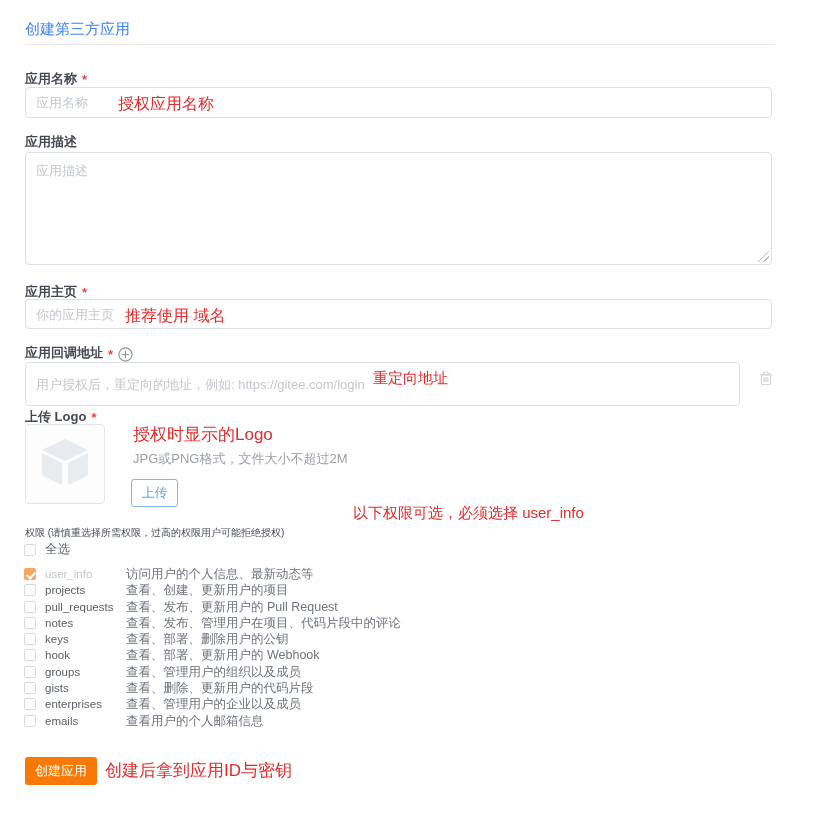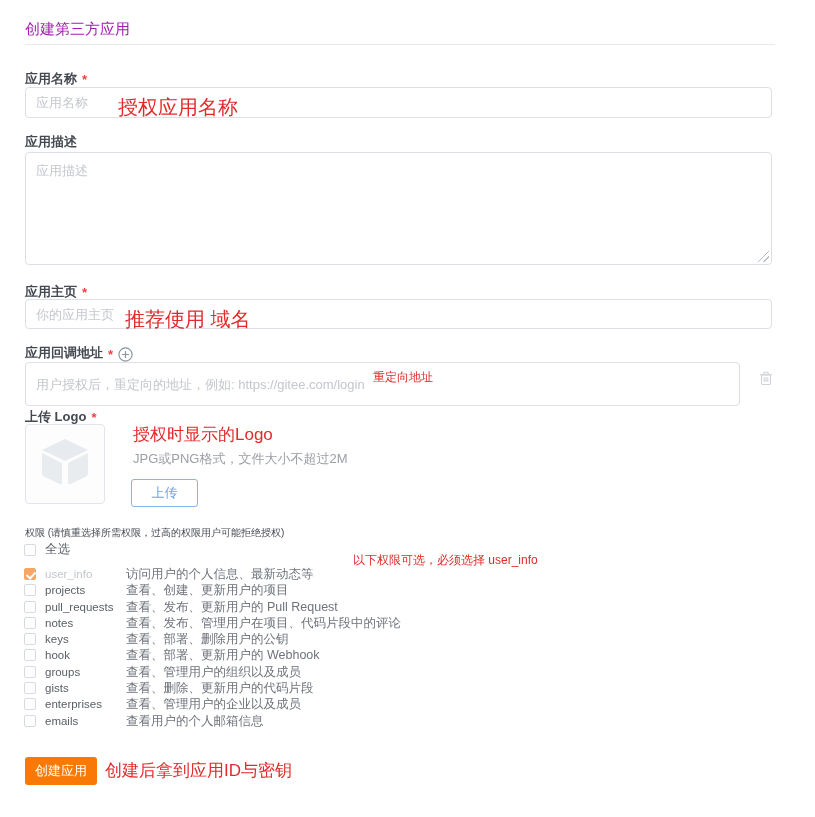--- a/index.html
+++ b/index.html
@@ -6,21 +6,21 @@
   html, body { background: #ffffff; }
   body {
     width: 815px; height: 817px;
     font-family: "Liberation Sans", sans-serif;
     color: #454a52;
     position: relative;
     overflow: hidden;
   }
   .abs { position: absolute; }
 
-  .page-title { left: 25px; top: 20px; font-size: 15px; font-weight: 400; color: #a21caf; }
+  .page-title { left: 25px; top: 20px; font-size: 15px; font-weight: 400; color: #3b82f6; }
   .title-divider { left: 25px; top: 44px; width: 750px; height: 1px; background: #e9e9e9; }
 
   .field-label { font-size: 13px; font-weight: 600; color: #454a52; display: flex; align-items: center; gap: 5px; }
   .req { color: #f13f3f; font-weight: 600; font-size: 13px; }
 
   .text-input {
     position: absolute; left: 25px; height: 31px; width: 747px;
     border: 1px solid #dcdfe6; border-radius: 4px;
     padding: 0 10px; font-size: 13px; color: #333;
     font-family: "Liberation Sans", sans-serif;
@@ -36,34 +36,34 @@
     font-family: "Liberation Sans", sans-serif;
     resize: none; outline: none; background: #fff;
   }
   .resize-handle {
     position: absolute; right: 3px; bottom: 3px; width: 11px; height: 11px;
     background:
       linear-gradient(135deg, transparent 0 46%, #b9bdc4 46% 54%, transparent 54%) ,
       linear-gradient(135deg, transparent 0 70%, #b9bdc4 70% 78%, transparent 78%);
   }
 
-  .annotation { position: absolute; color: #e12a2a; font-size: 20px; white-space: nowrap; pointer-events: none; }
-  .annotation.small { font-size: 12px; padding-left: 16px; }
+  .annotation { position: absolute; color: #e12a2a; font-size: 16px; white-space: nowrap; pointer-events: none; }
+  .annotation.small { font-size: 15px; padding-left: 16px; }
   .annotation.big { font-size: 17px; }
 
   .icon-btn { display: inline-flex; align-items: center; justify-content: center; }
 
   .logo-box {
     left: 25px; top: 424px; width: 80px; height: 80px;
     border: 1px solid #e2e5e9; border-radius: 4px; background: #fdfdfd;
     display: flex; align-items: center; justify-content: center;
   }
   .logo-hint { left: 133px; top: 450px; font-size: 13px; color: #9b9fa6; }
   .upload-btn {
-    left: 131px; top: 479px; width: 67px; height: 28px;
+    left: 131px; top: 479px; width: 47px; height: 28px;
     background: #fff; border: 1px solid #85b4ee; border-radius: 3px;
     color: #6ba1e6; font-size: 13px; cursor: pointer;
     display: flex; align-items: center; justify-content: center;
     font-family: "Liberation Sans", sans-serif;
   }
 
   .perm-header { left: 25px; top: 526px; font-size: 10px; font-weight: 400; color: #454a52; }
 
   .cb {
     display: inline-block; width: 12px; height: 12px; flex: 0 0 12px;
@@ -156,21 +156,21 @@
       <path d="M3,16 L23,26 L23,46 Q23,48 20.5,47 L5,39.5 Q3,38.5 3,36.5 Z" fill="#e9ecef"></path>
       <path d="M49,16 L29,26 L29,46 Q29,48 31.5,47 L47,39.5 Q49,38.5 49,36.5 Z" fill="#e9ecef"></path>
     </svg>
   </span>
 </div>
 <div class="annotation big" style="left:133px; top:423px;">授权时显示的Logo</div>
 <div class="abs logo-hint">JPG或PNG格式，文件大小不超过2M</div>
 <button class="abs upload-btn">上传</button>
 
 <div class="abs perm-header">权限 (请慎重选择所需权限，过高的权限用户可能拒绝授权)</div>
-<div class="annotation small" style="left:337px; top:552px;">以下权限可选，必须选择 user_info</div>
+<div class="annotation small" style="left:337px; top:504px;">以下权限可选，必须选择 user_info</div>
 
 <div class="abs select-all-row">
   <span class="cb"></span>
   <span class="select-all-label">全选</span>
 </div>
 
 <div class="abs perm-list">
   <div class="perm-row">
     <span class="cb checked"></span>
     <span class="perm-name muted">user_info</span>

